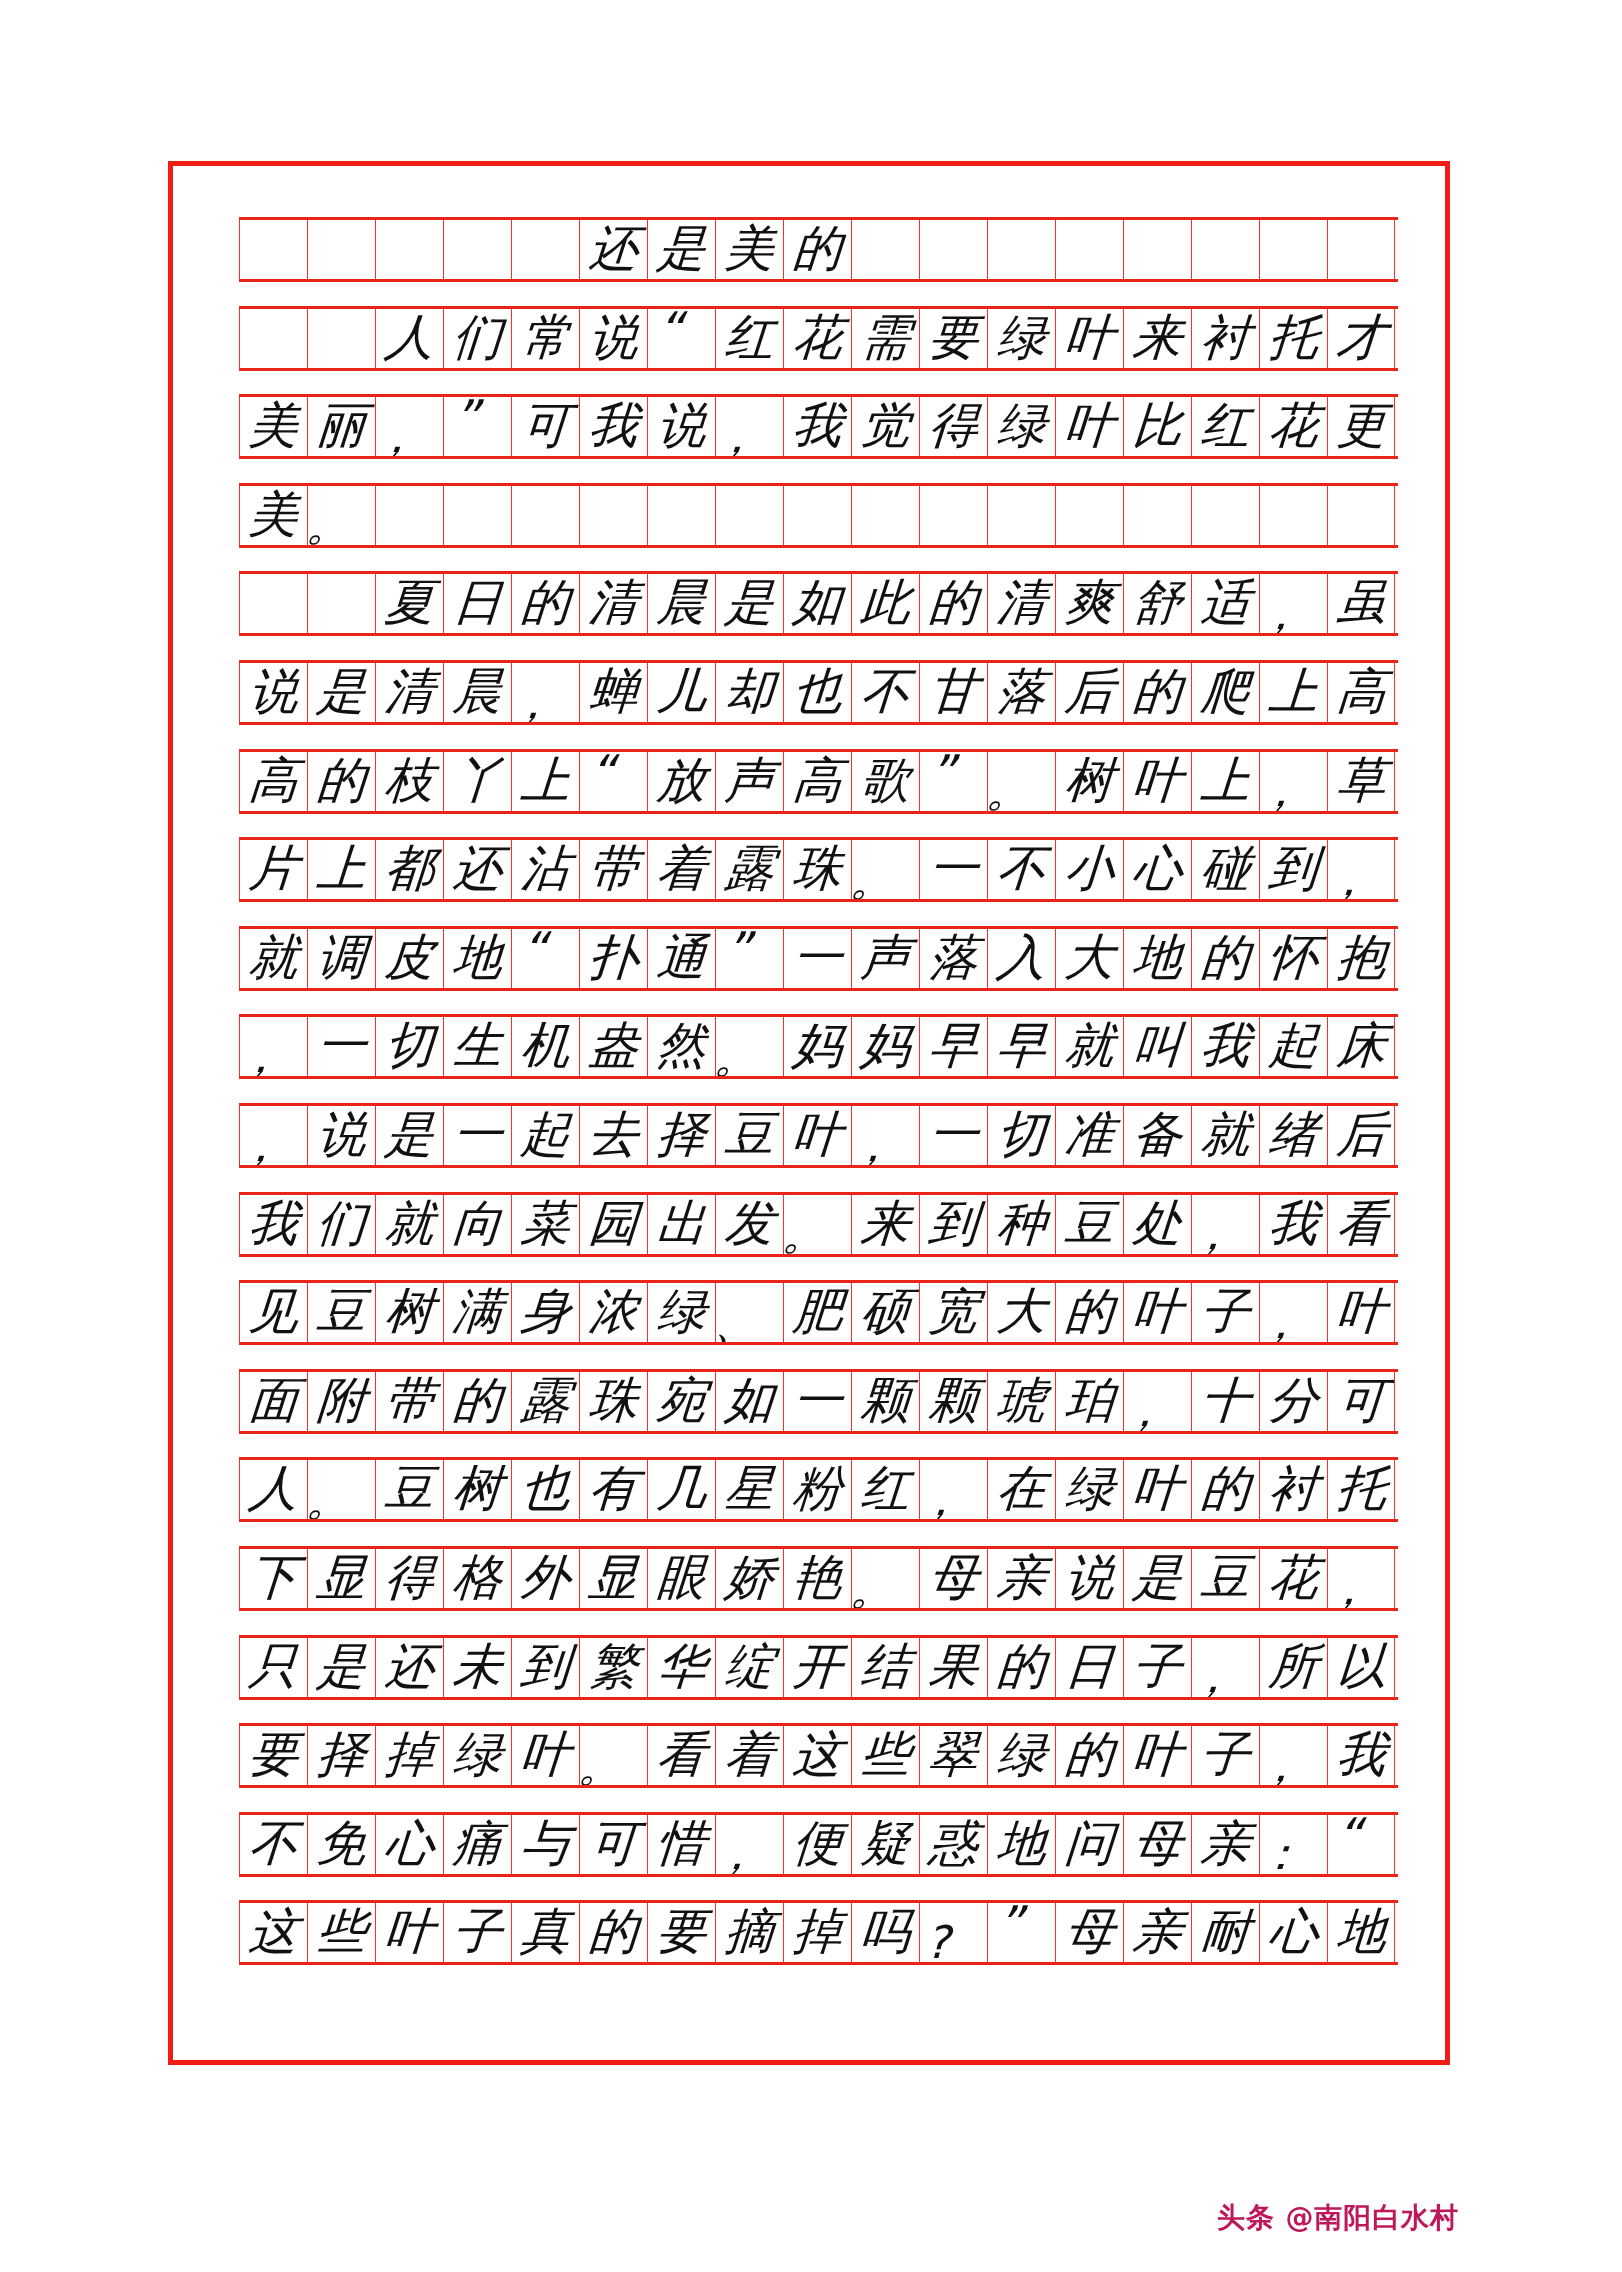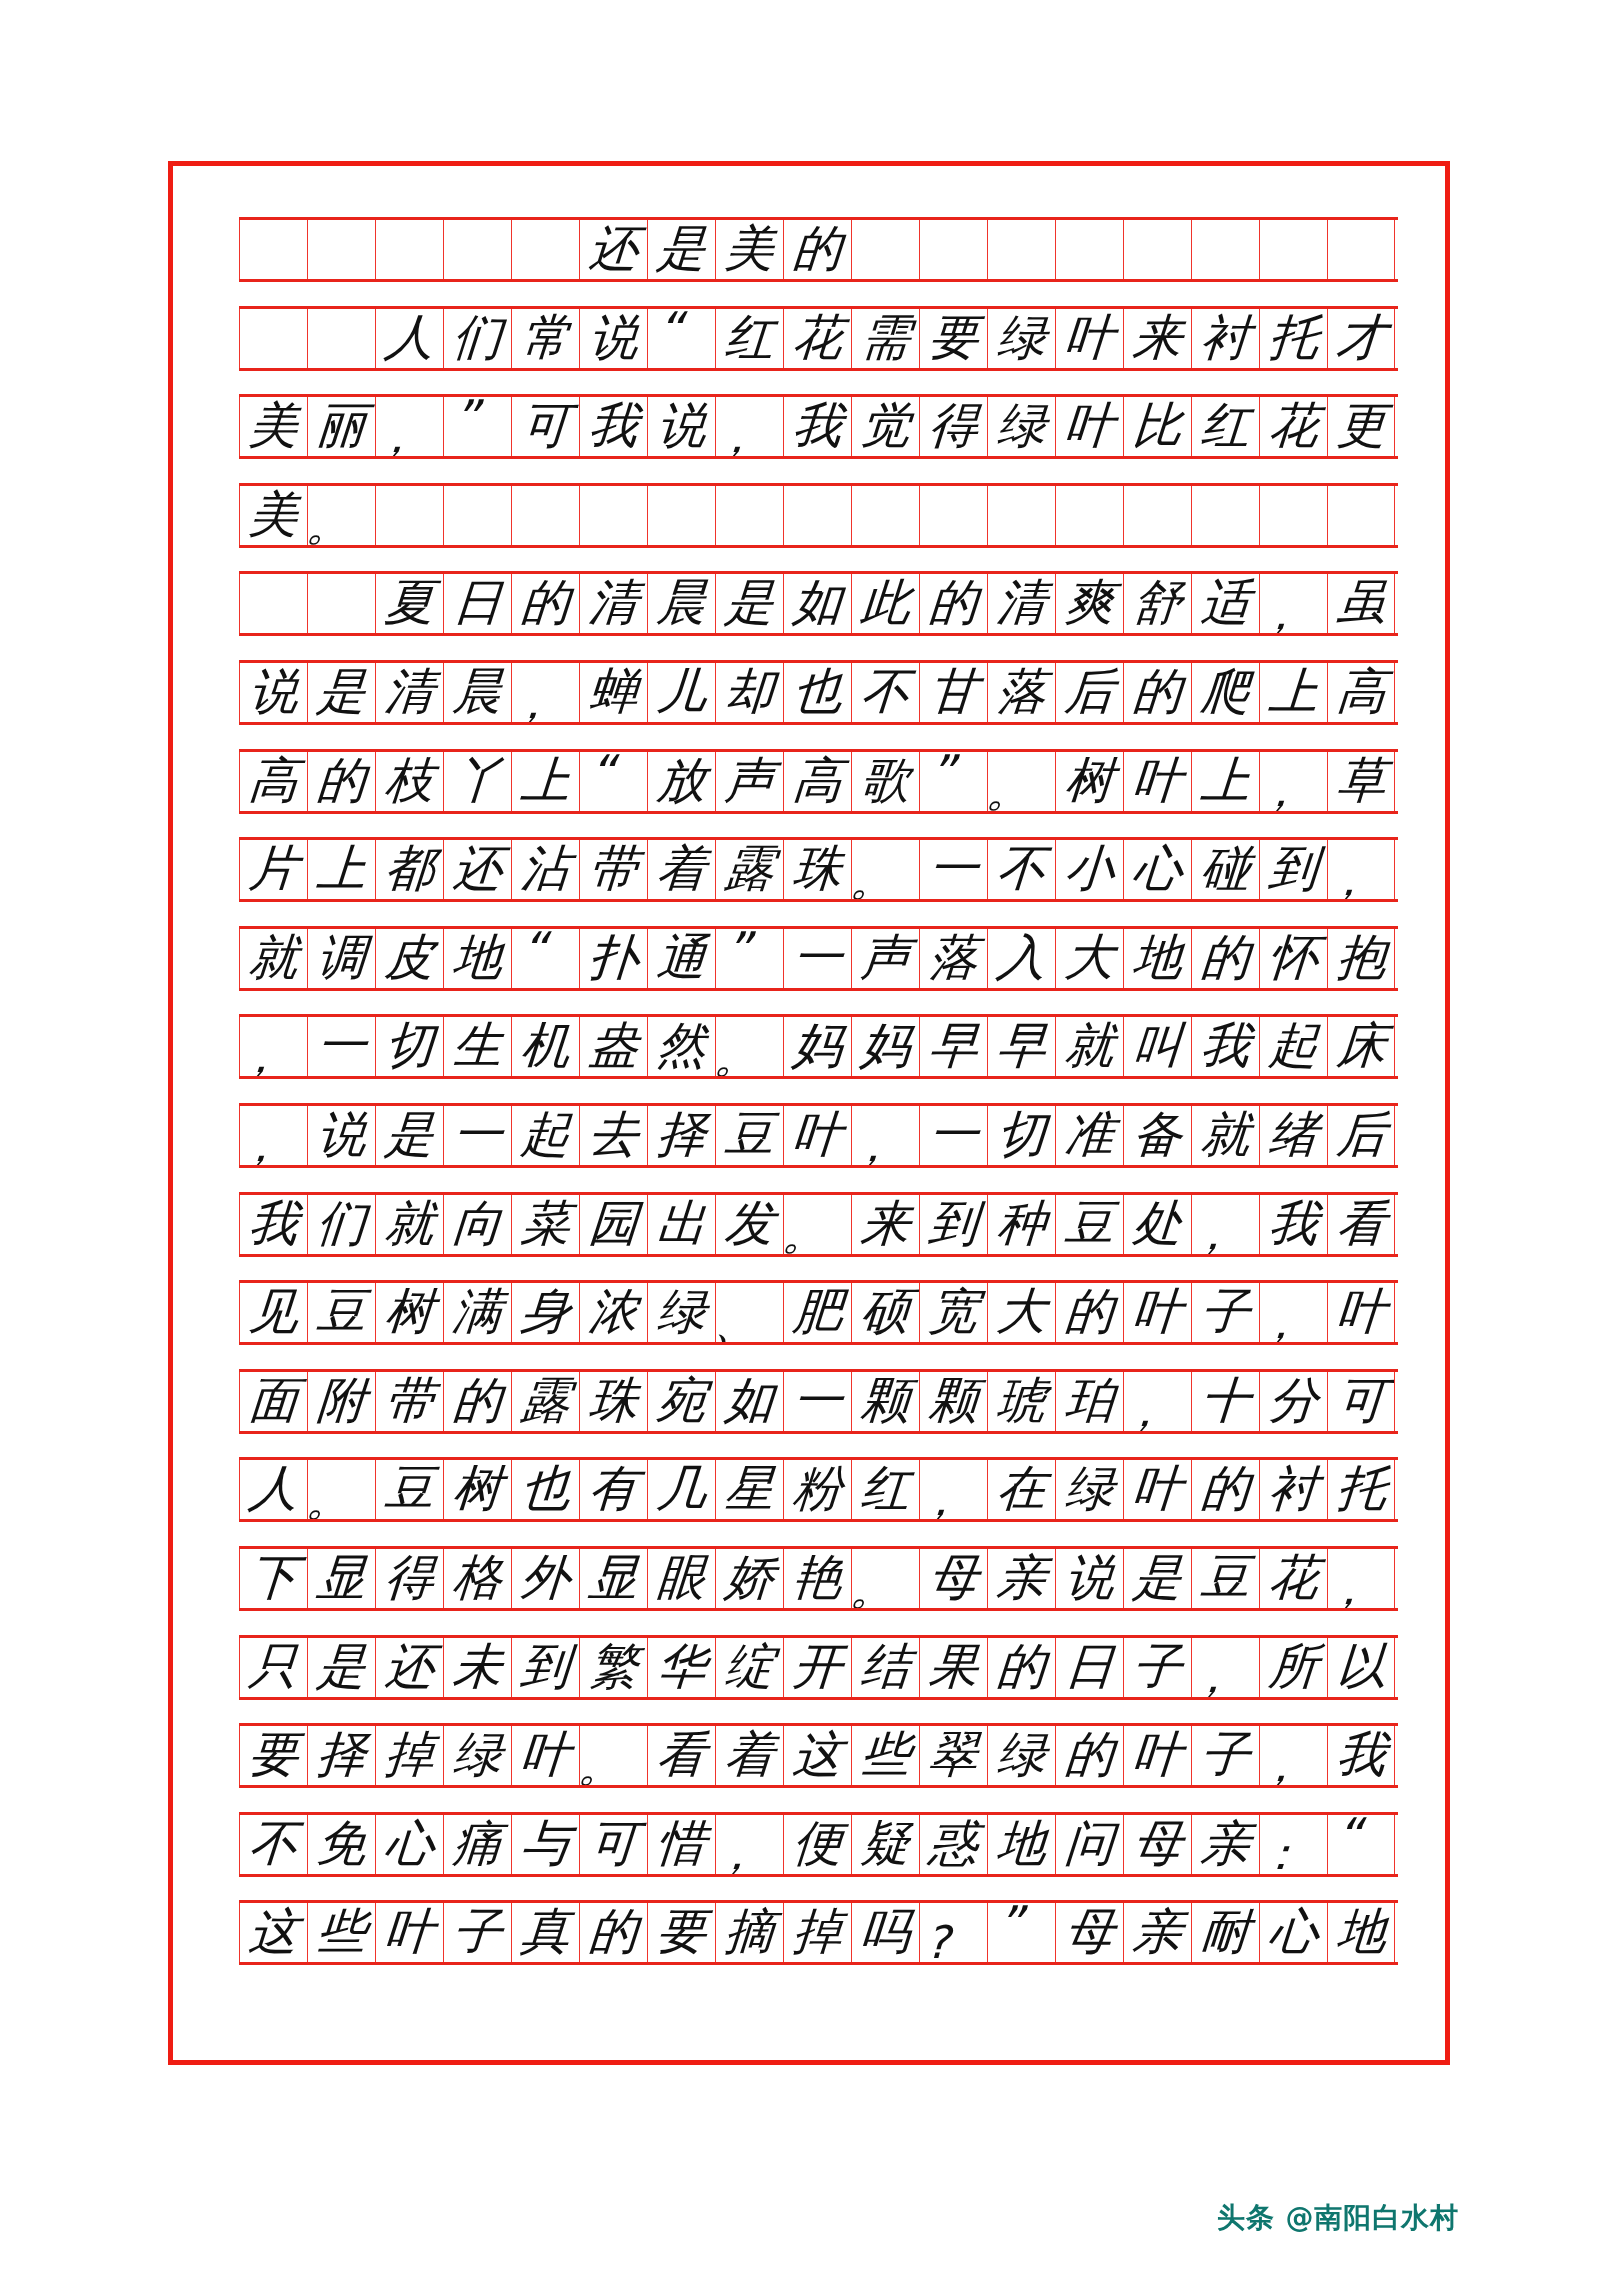--- a/index.html
+++ b/index.html
@@ -84,21 +84,21 @@
   }
 
   
   #watermark {
     position: absolute;
     left: 1217px;
     top: 2199px;
     font-family: "DejaVu Sans", sans-serif;
     font-size: 28px;
     font-weight: bold;
-    color: #0f766e;
+    color: #be185d;
     letter-spacing: 0.9px;
     white-space: nowrap;
   }
 </style>
 </head>
 <body>
 
 <div id="paper-sheet">
   <div id="composition-grid">
       <div class="grid-row">

